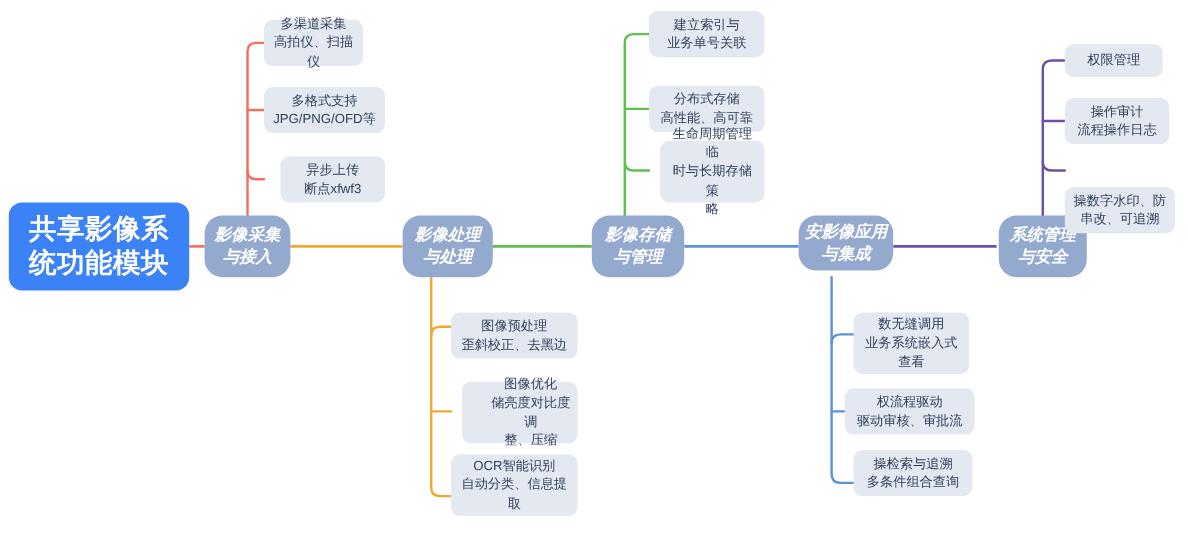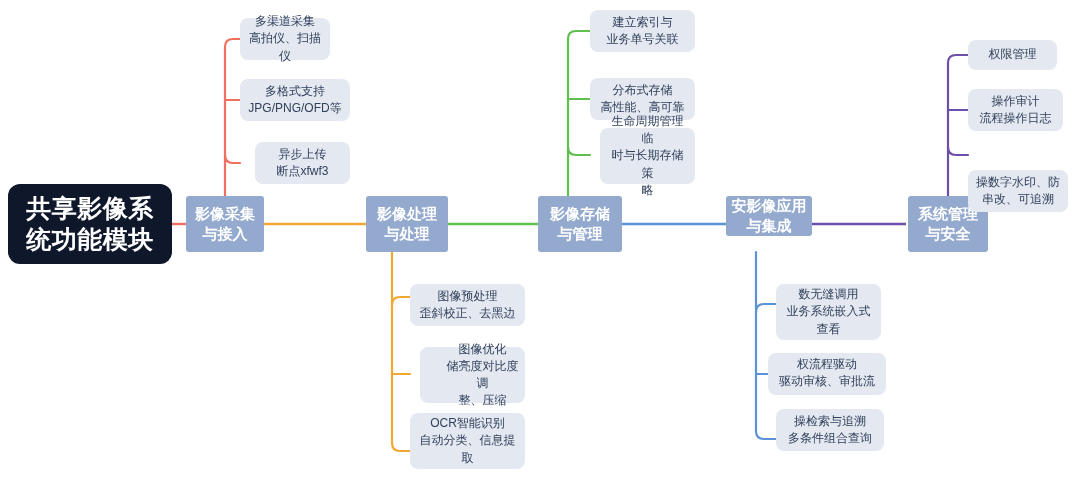--- a/index.html
+++ b/index.html
@@ -10,35 +10,36 @@
     overflow:hidden;
     position:relative;
   }
   #canvas{position:absolute;left:0;top:0;width:1080px;height:496px;}
   svg#wires{position:absolute;left:0;top:0;width:1080px;height:496px;pointer-events:none;}
 
   .node{position:absolute;box-sizing:border-box;display:flex;align-items:center;
         justify-content:center;text-align:center;}
 
   .root{
-    background:#0f172a;
+    background:#3b82f6;
     color:#ffffff;
     border-radius:12px;
     font-size:25px;
     font-weight:bold;
     line-height:1.24;
     letter-spacing:0.5px;
   }
   .branch{
     background:#93a9cd;
     color:#ffffff;
-    border-radius:3px;
+    border-radius:16px;
     font-size:15px;
     font-weight:bold;
     line-height:1.33;
+    font-style:italic;
   }
   .leaf{
     background:#e4e8f0;
     color:#31415c;
     border-radius:8px;
     font-size:12px;
     line-height:1.42;
     padding:3px 6px;
   }
   .node span{display:block;white-space:pre-line;}
@@ -91,21 +92,21 @@
 与接入</span>
   </div>
   <div class="node branch" style="left:366px;top:196px;width:82px;height:56px;">
     <span>影像处理
 与处理</span>
   </div>
   <div class="node branch" style="left:538px;top:196px;width:84px;height:56px;">
     <span>影像存储
 与管理</span>
   </div>
-  <div class="node branch" style="left:726px;top:196px;width:86px;height:40px;">
+  <div class="node branch" style="left:726px;top:196px;width:86px;height:50px;">
     <span>安影像应用
 与集成</span>
   </div>
   <div class="node branch" style="left:908px;top:196px;width:80px;height:56px;">
     <span>系统管理
 与安全</span>
   </div>
 
   <div class="node leaf" style="left:240px;top:18px;width:90px;height:42px;">
     <span>多渠道采集
@@ -147,21 +148,21 @@
     <span>生命周期管理临
 时与长期存储策
 略</span>
   </div>
 
   <div class="node leaf" style="left:776px;top:284px;width:105px;height:56px;">
     <span>数无缝调用
 业务系统嵌入式
 查看</span>
   </div>
-  <div class="node leaf" style="left:768px;top:353px;width:118px;height:42px;font-family:Liberation Mono, monospace;">
+  <div class="node leaf" style="left:768px;top:353px;width:118px;height:42px;">
     <span>权流程驱动
 驱动审核、审批流</span>
   </div>
   <div class="node leaf" style="left:776px;top:409px;width:108px;height:42px;">
     <span>操检索与追溯
 多条件组合查询</span>
   </div>
 
   <div class="node leaf" style="left:968px;top:40px;width:89px;height:30px;">
     <span>权限管理</span>

